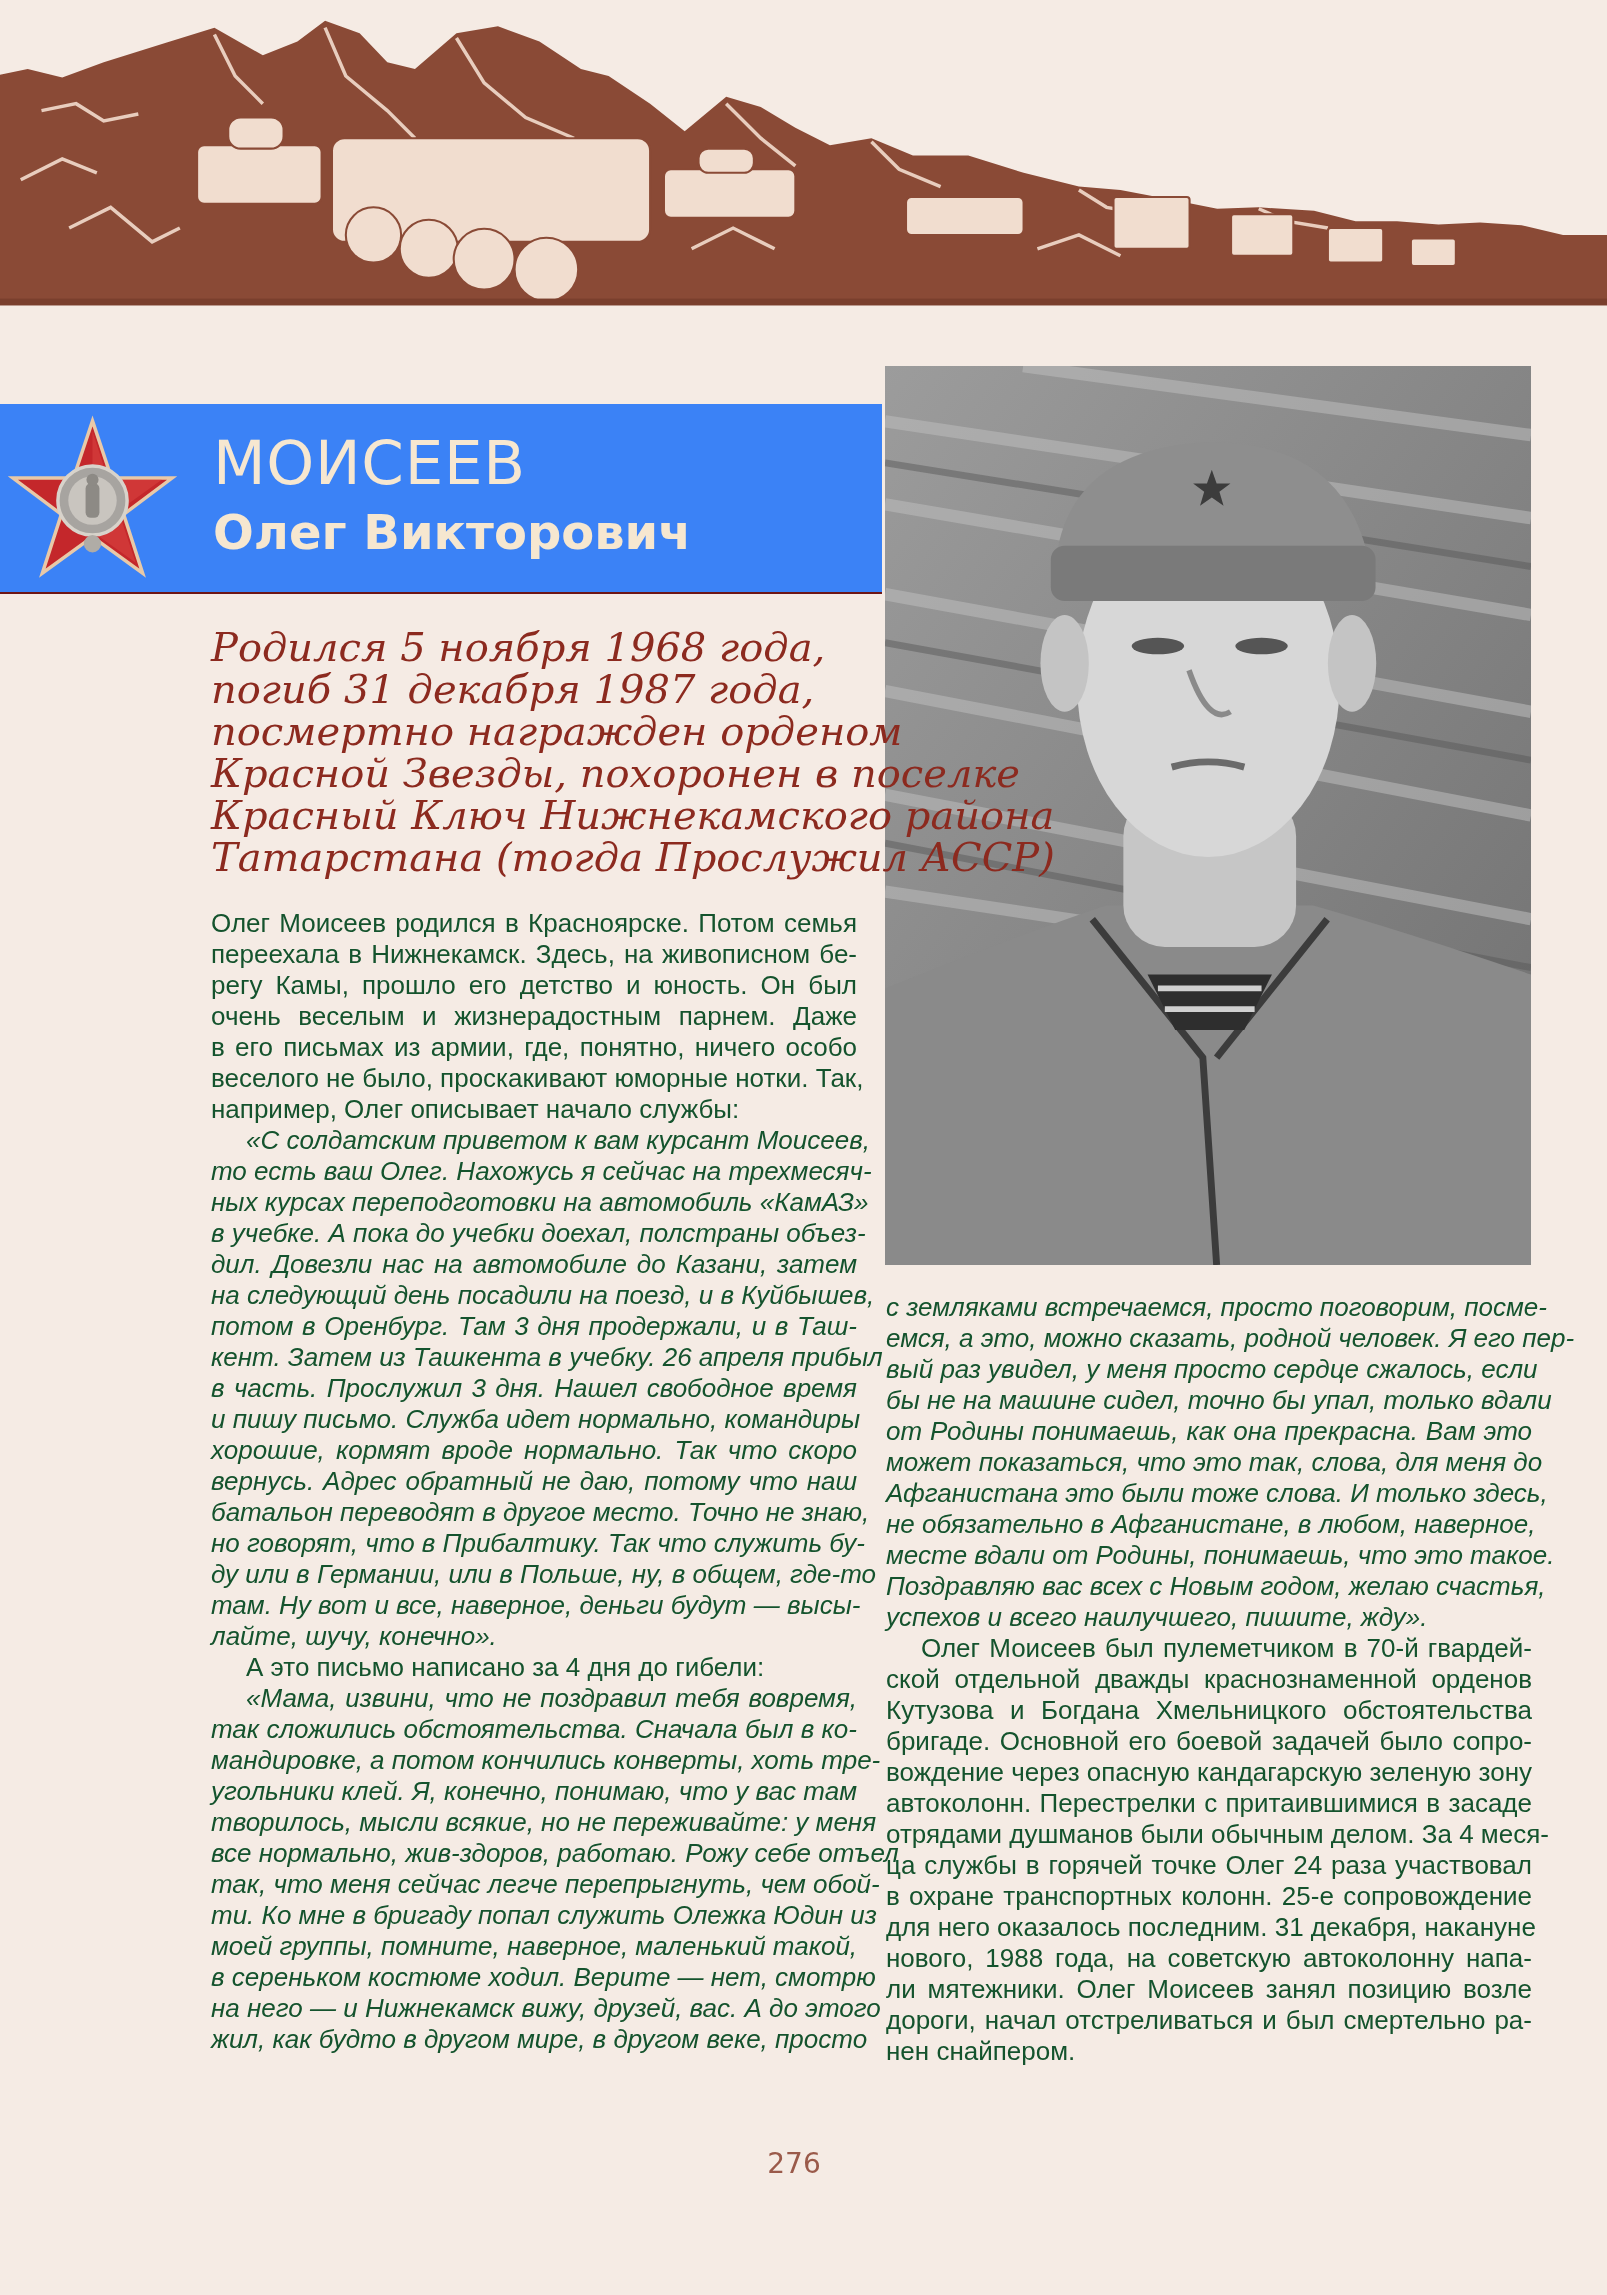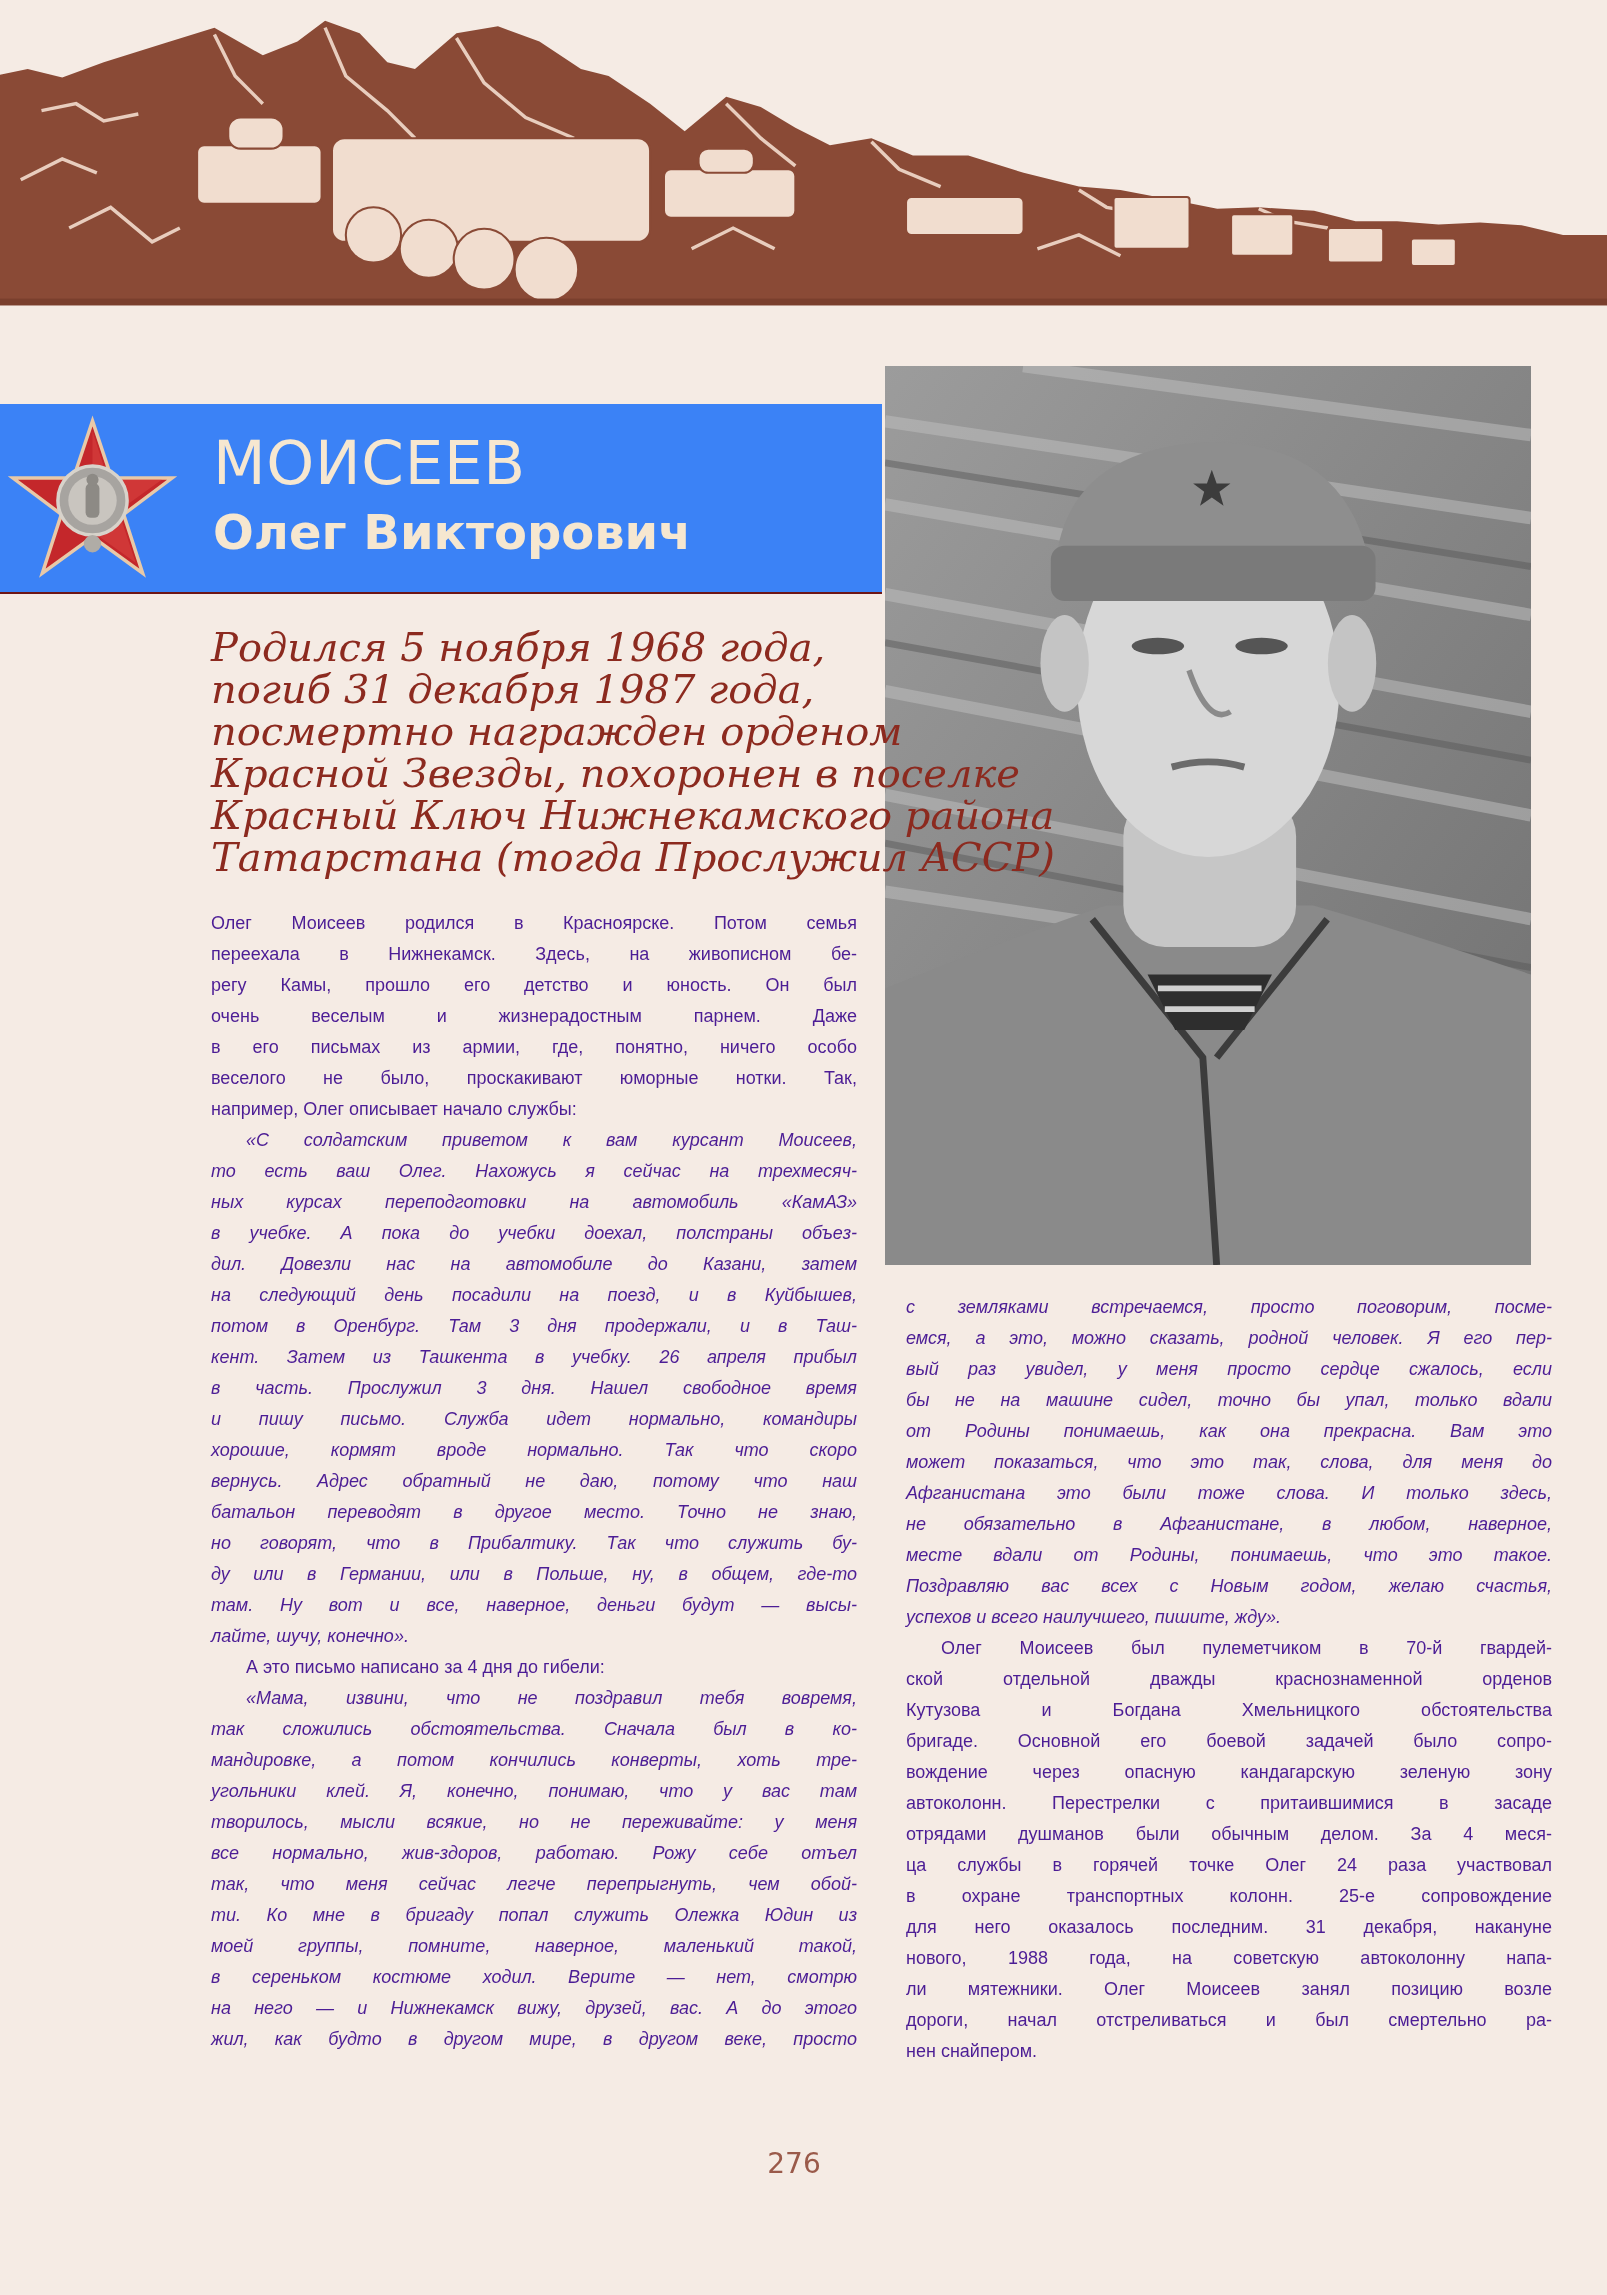--- a/index.html
+++ b/index.html
@@ -36,23 +36,23 @@
   }
   .photo svg { width: 100%; height: 100%; display: block; }
 
   .intro {
     position: absolute; left: 211px; top: 626px; width: 650px;
     font-family: "DejaVu Serif", serif; font-style: italic;
     font-size: 40px; line-height: 42px; color: #8c2a1f;
   }
   .intro div { white-space: nowrap; }
 
-  .col { position: absolute; font-size: 18px; line-height: 31px; color: #4c1d95; }
+  .col { position: absolute; font-size: 26px; line-height: 31px; color: #14532d; }
   .col-left { left: 211px; top: 908px; width: 646px; }
-  .col-right { left: 886px; top: 1292px; width: 646px; margin-left: 20px; }
+  .col-right { left: 886px; top: 1292px; width: 646px; }
   .line { white-space: nowrap; display: block; text-align: justify; text-align-last: justify; }
   .line.last { text-align-last: left; }
   .it { font-style: italic; }
   .ind { padding-left: 35px; }
 
   .page-number {
     position: absolute; left: 0; width: 1588px; top: 2147px; text-align: center;
     font-family: "DejaVu Sans", sans-serif; font-size: 28px; color: #9a5a4a;
   }
 </style>

